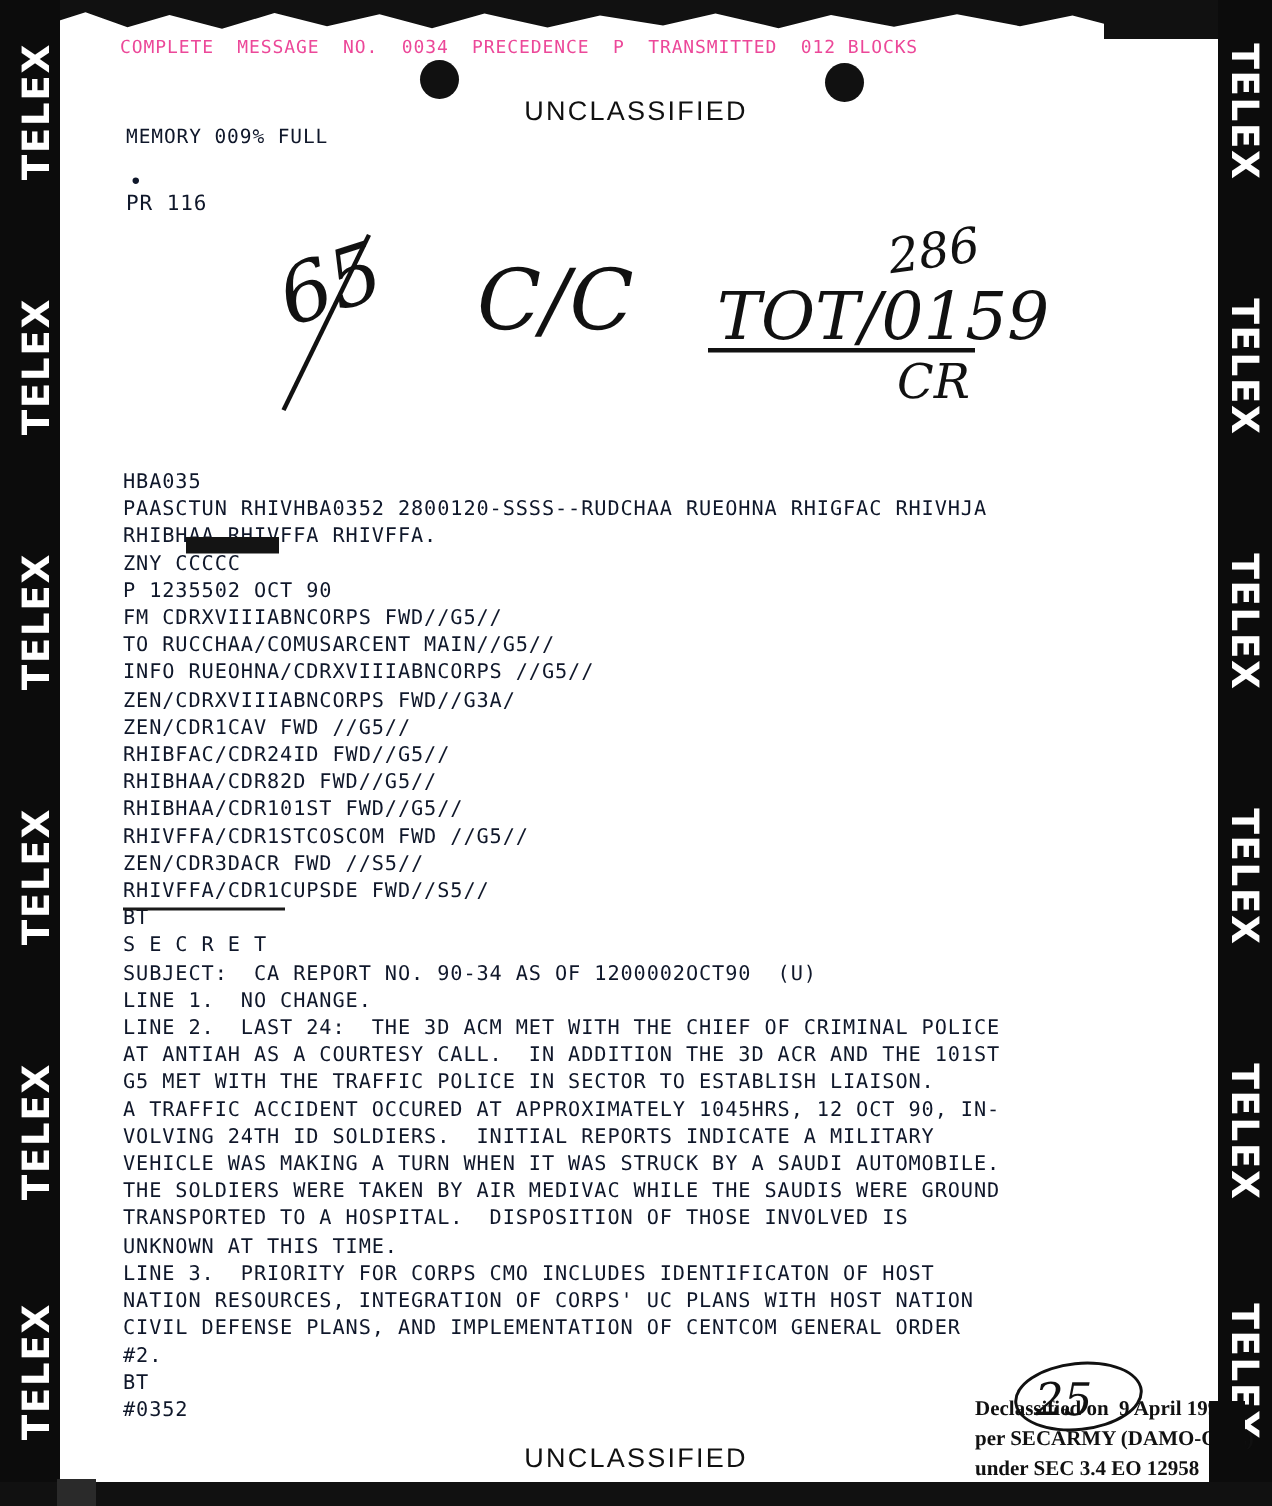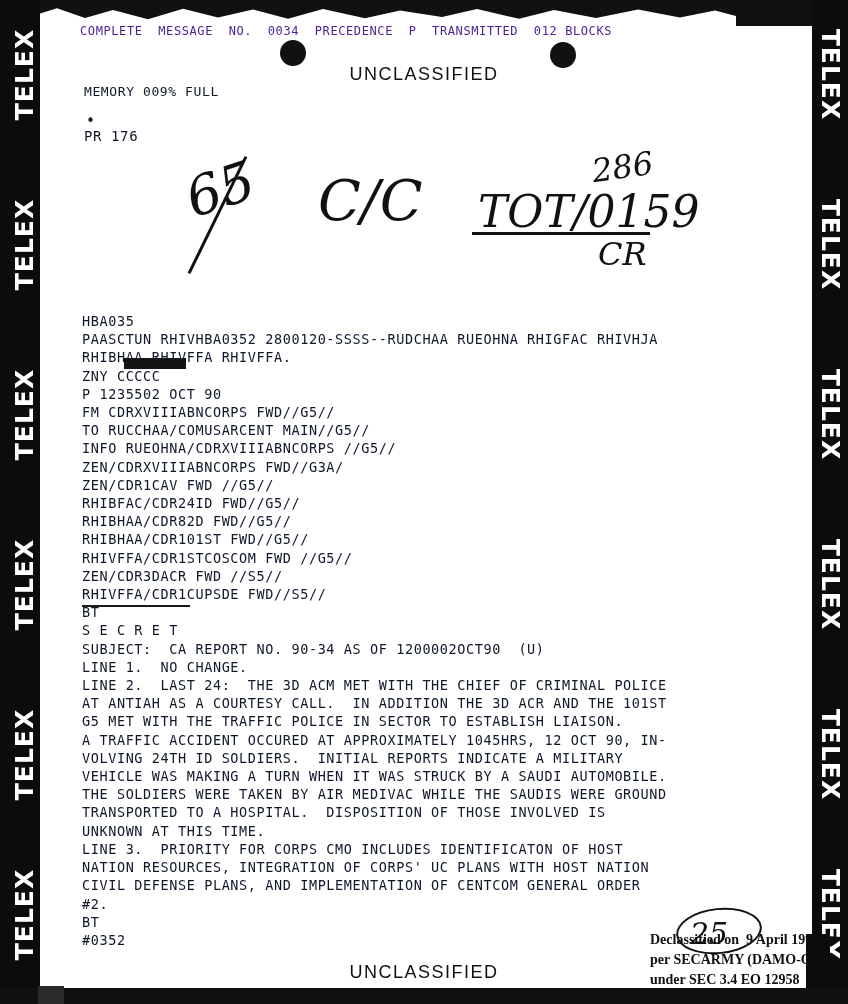--- a/index.html
+++ b/index.html
@@ -83,21 +83,21 @@
   .doc-text {
     position: absolute;
     color: #0f172a;
     font-family: "DejaVu Sans Mono", monospace;
     white-space: pre;
     letter-spacing: 0.6px;
   }
   .header-line {
     top: 24px; left: 80px;
     font-size: 12px;
-    color: #4c1d95;
+    color: #ec4899;
   }
   .unclass-top {
     top: 64px; left: 0; width: 848px;
     text-align: center;
     font-family: "Liberation Sans", sans-serif;
     font-size: 18px;
     letter-spacing: 1.5px;
     color: #111;
   }
   .unclass-bottom {
@@ -249,21 +249,21 @@
     <span class="telex-strip telex-right" style="top:900px;">TELEX</span>
   </div>
 
   <div class="doc-text header-line">COMPLETE  MESSAGE  NO.  0034  PRECEDENCE  P  TRANSMITTED  012 BLOCKS</div>
 
   <div class="doc-text unclass-top">UNCLASSIFIED</div>
   <div class="doc-text unclass-bottom">UNCLASSIFIED</div>
 
   <div class="doc-text memory-line">MEMORY 009% FULL</div>
   <div class="doc-text bullet-dot">•</div>
-  <div class="doc-text pr-line">PR 176</div>
+  <div class="doc-text pr-line">PR 116</div>
 
   <div class="hand hand-65">65</div>
   <div class="hand-slash1"></div>
   <div class="hand hand-cc">C/C</div>
   <div class="hand hand-tot">TOT/0159</div>
   <div class="hand hand-286">286</div>
   <div class="hand hand-cr">CR</div>
   <div class="hand-underline"></div>
 
   <div class="doc-text msg-block">HBA035

